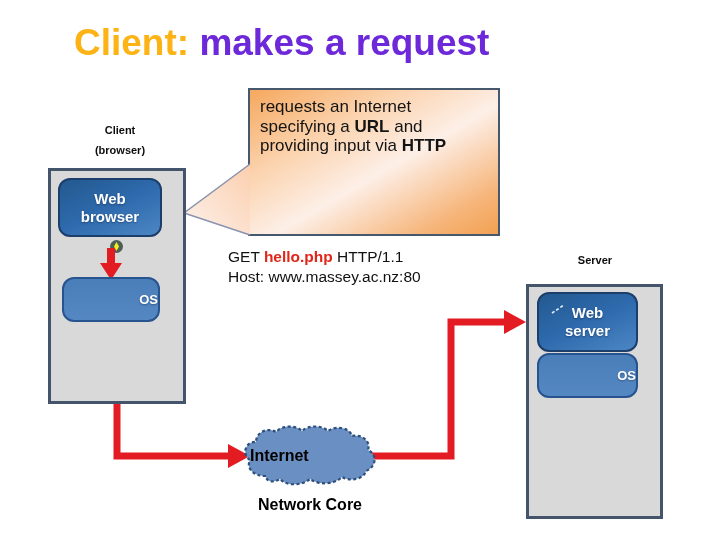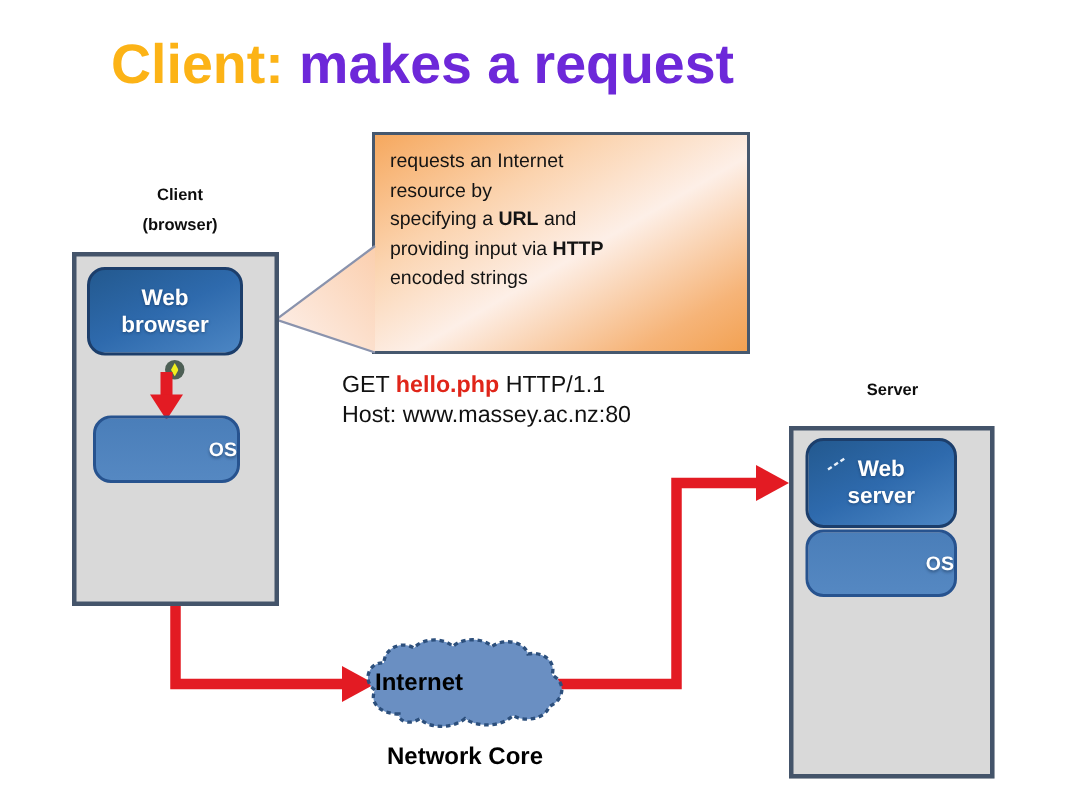--- a/index.html
+++ b/index.html
@@ -15,21 +15,21 @@
   }
   .t-orange { color:#fcb316; }
   .t-blue   { color:#6d28d9; }
 
   
   .callout {
     position:absolute; left:248px; top:88px; width:252px; height:148px;
     box-sizing:border-box; border:2px solid #46586e;
     background:linear-gradient(to bottom right,
       #f6a85e 0%, #fbd3ae 30%, #fdefe7 55%, #f6b478 85%, #f2a152 100%);
-    padding:7px 10px; font-size:13px; line-height:19.5px; color:#141414;
+    padding:7px 10px; font-size:17px; line-height:19.5px; color:#141414;
   }
   .callout .b { font-weight:bold; }
   .callout-tail { position:absolute; left:180px; top:158px; }
 
   
   .side-label {
     position:absolute; font-weight:bold; color:#0d0d0d; text-align:center;
     font-size:11px; line-height:20px;
   }
   .client-label { left:56px;  top:120px; width:128px; }
@@ -100,24 +100,22 @@
 
   <svg class="connectors" width="720" height="540" viewBox="0 0 720 540">
     <polyline points="117,404 117,456 238,456" fill="none" stroke="#e31b23" stroke-width="7"></polyline>
     <polygon points="250,456 228,444 228,468" fill="#e31b23"></polygon>
     <polyline points="372,456 451,456 451,322 508,322" fill="none" stroke="#e31b23" stroke-width="7"></polyline>
     <polygon points="526,322 504,310 504,334" fill="#e31b23"></polygon>
   </svg>
 
   <div class="callout">
     <div>requests an Internet</div>
-    <div>resource by</div>
     <div><span>specifying a </span><span class="b">URL</span><span> and</span></div>
     <div><span>providing input via </span><span class="b">HTTP</span></div>
-    <div>encoded strings</div>
   </div>
 
   <svg class="callout-tail" width="74" height="82" viewBox="0 0 74 82">
     <defs>
       <linearGradient id="tailGrad" x1="0" y1="1" x2="1" y2="0">
         <stop offset="0" stop-color="#fdf1ec"></stop>
         <stop offset="1" stop-color="#fbcfae"></stop>
       </linearGradient>
     </defs>
     <polygon points="4,55 70,6 70,77" fill="url(#tailGrad)"></polygon>

